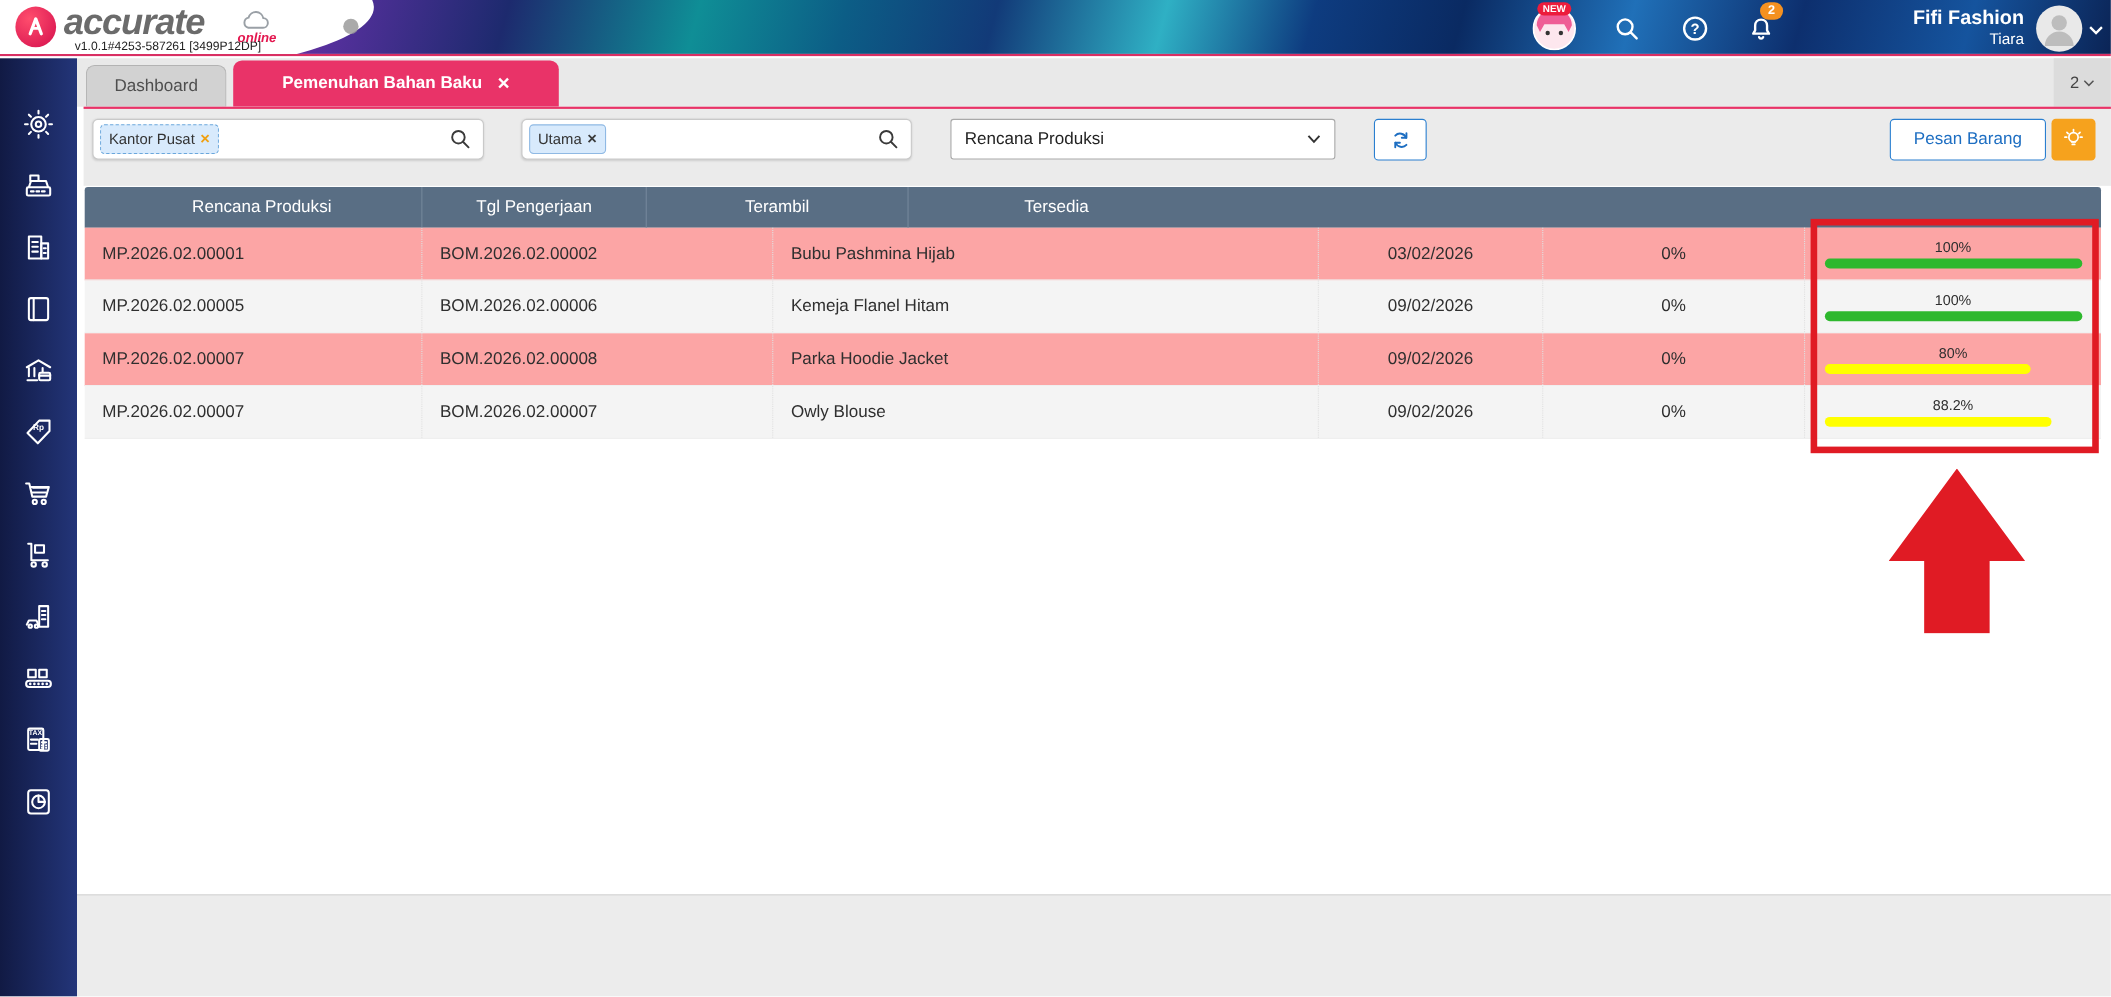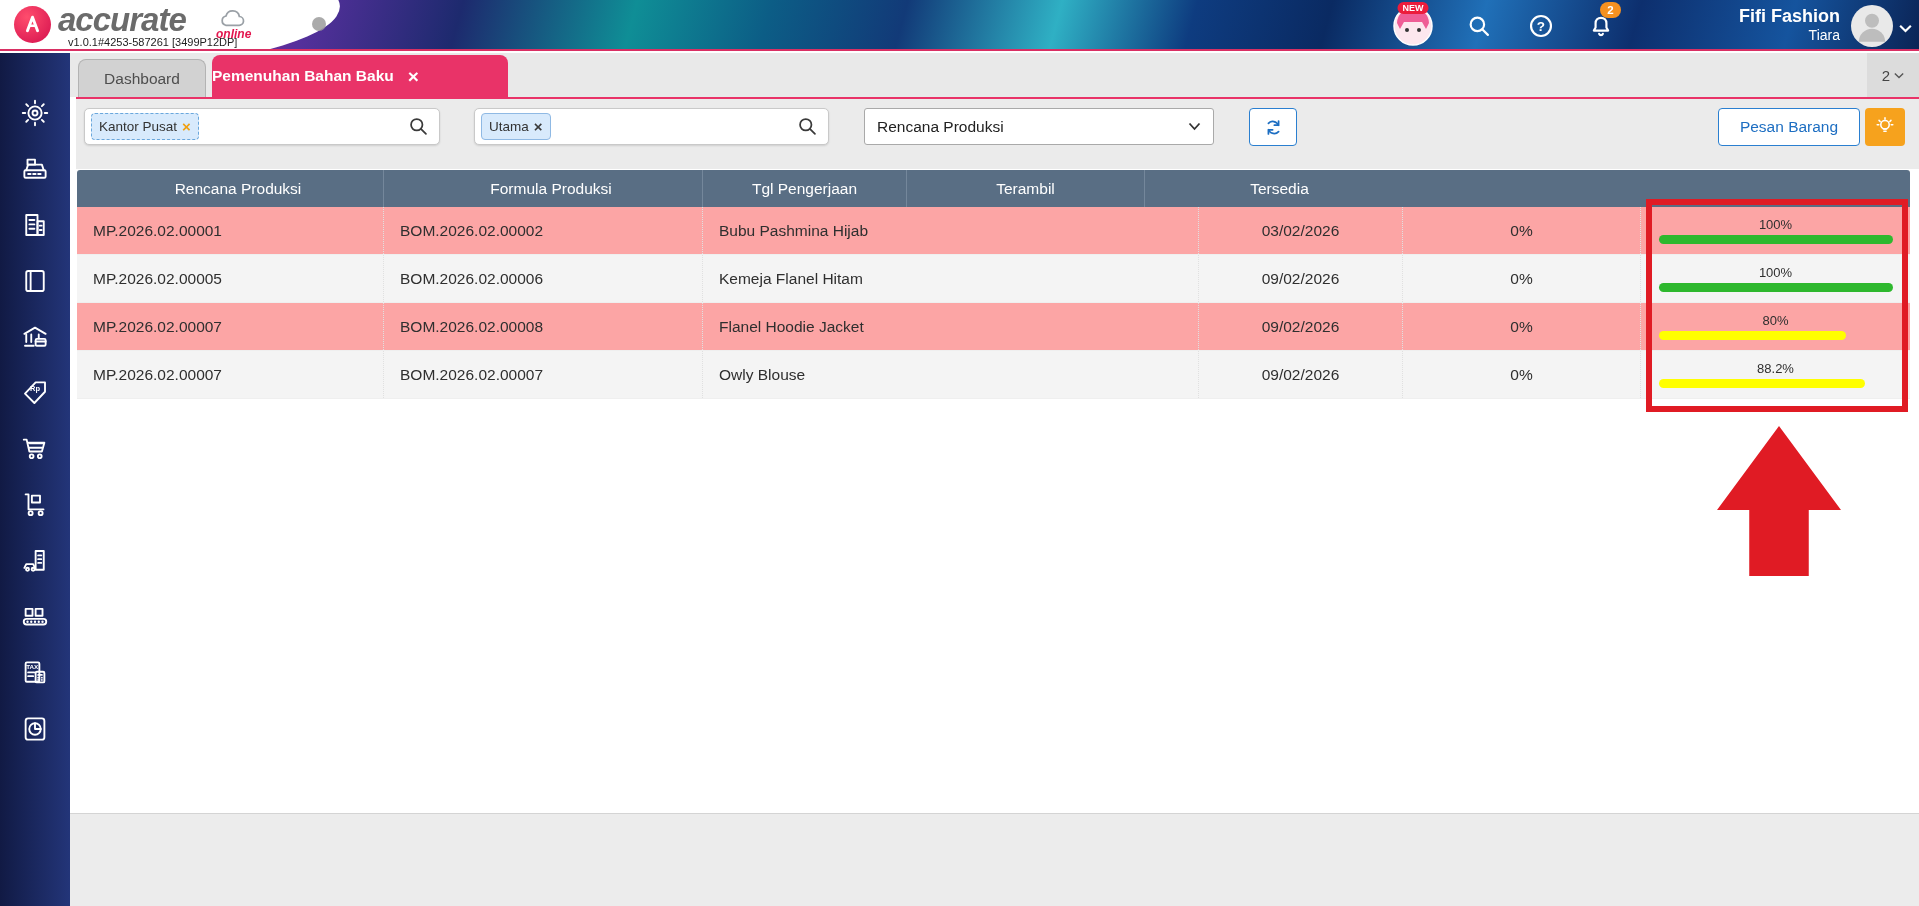--- a/index.html
+++ b/index.html
@@ -61,21 +61,21 @@
 
   
   .tabbar { position:absolute; left:70px; top:53px; width:1849px; height:44px;
     background:#e9e9e9; }
   .tab-inactive { position:absolute; left:8px; top:6px; width:128px; height:38px;
     background:#d2d2d2; border:1px solid #b3b3b3; border-bottom:none;
     border-radius:8px 8px 0 0; color:#4e4e4e; font-size:15.5px;
     display:flex; align-items:center; justify-content:center; cursor:pointer; }
   .tab-active { position:absolute; left:142px; top:2px; width:296px; height:42px;
     background:#e93368; border-radius:8px 8px 0 0; color:#fff; font-size:15.5px;
-    font-weight:700; display:flex; align-items:center; 
+    font-weight:700; display:flex; align-items:center; justify-content:center;
     gap:14px; cursor:pointer; }
   .tab-close { font-size:19px; font-weight:700; line-height:1; cursor:pointer; }
   .tab-overflow { position:absolute; right:0; top:0; width:52px; height:44px;
     background:#dcdcdc; color:#444; font-size:15px; display:flex;
     align-items:center; justify-content:center; gap:4px; cursor:pointer; }
   .tab-overflow svg { width:10px; height:7px; stroke:#555; fill:none; stroke-width:1.6; }
 
   
   .toolbar { position:absolute; left:76px; top:97px; width:1849px; height:72px;
     background:#ebebeb; border-top:2px solid #e93368; }
@@ -376,21 +376,20 @@
         <path d="M10.2 14.2h3.6M10.8 16.7h2.4"></path>
         <path d="M12 2v1.6M5.5 4.8l1.2 1.2M18.5 4.8l-1.2 1.2M3.5 9.5h1.7M18.8 9.5h1.7"></path>
       </svg>
     </div>
   </div>
 
   <div class="main">
     <div class="grid">
       <div class="g-head">
         <div class="hc c1">Rencana Produksi</div>
-        <div class="hc c2">Formula Produksi</div>
         <div class="hc c4">Tgl Pengerjaan</div>
         <div class="hc c5">Terambil</div>
         <div class="hc c6" style="flex-direction:row">Tersedia</div>
       </div>
 
       <div class="g-row">
         <div class="bc c1">MP.2026.02.00001</div>
         <div class="bc c2">BOM.2026.02.00002</div>
         <div class="bc c3">Bubu Pashmina Hijab</div>
         <div class="bc c4">03/02/2026</div>
@@ -413,21 +412,21 @@
           <span class="pct-label">100%</span>
           <div class="bar-track">
             <div class="bar-fill" style="width: 100%; background: rgb(46, 184, 46);"></div>
           </div>
         </div>
       </div>
 
       <div class="g-row">
         <div class="bc c1">MP.2026.02.00007</div>
         <div class="bc c2">BOM.2026.02.00008</div>
-        <div class="bc c3">Flanel Hoodie Jacket</div>
+        <div class="bc c3">Parka Hoodie Jacket</div>
         <div class="bc c4">09/02/2026</div>
         <div class="bc c5">0%</div>
         <div class="bc c6">
           <span class="pct-label">80%</span>
           <div class="bar-track">
             <div class="bar-fill" style="width: 80%; background: rgb(255, 255, 0);"></div>
           </div>
         </div>
       </div>
 

